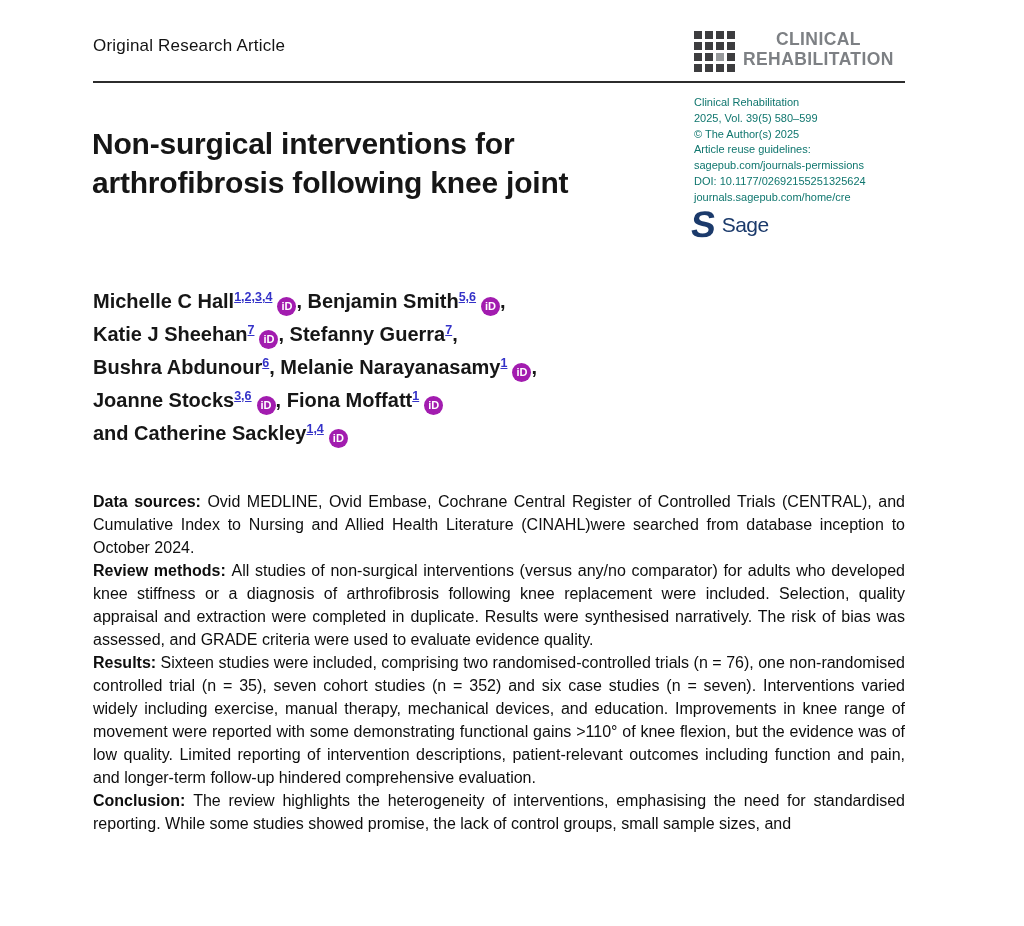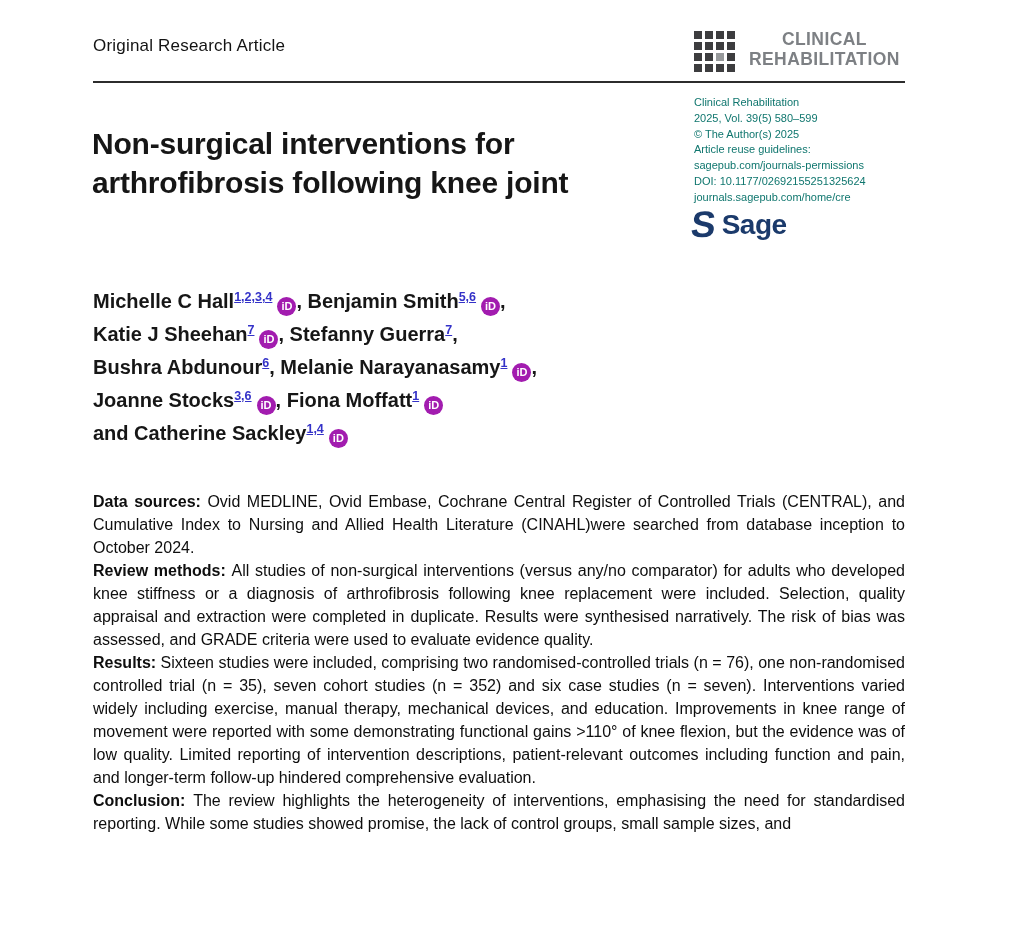--- a/index.html
+++ b/index.html
@@ -12,21 +12,21 @@
   .article-type{
     position:absolute;left:93px;top:36px;
     font-size:17px;letter-spacing:.2px;
   }
   .head-rule{
     position:absolute;left:93px;top:81px;width:812px;height:2px;
     background:#2c2c2c;
   }
   .logo-block{
     position:absolute;left:694px;top:29px;
-    display:flex;align-items:flex-start;gap:14px;
+    display:flex;align-items:flex-start;gap:8px;
   }
   .logo-grid{
     display:grid;grid-template-columns:repeat(4,8px);grid-auto-rows:8px;
     gap:3px;margin-top:2px;
   }
   .sq{width:8px;height:8px;background:#3d3d3f;}
   .sq-light{background:#97999b;}
   .logo-text{
     font-size:17.5px;font-weight:bold;color:#7d8084;line-height:20px;
     letter-spacing:.4px;text-align:center;white-space:nowrap;
@@ -37,21 +37,21 @@
     font-size:11px;line-height:15.8px;color:#0f766e;
   }
   .sage-logo{
     position:absolute;left:691px;top:206px;color:#1b3a6b;
     display:flex;align-items:center;gap:7px;
   }
   .sage-s{
     font-size:37px;font-weight:900;line-height:1;
     transform:skewX(-6deg);letter-spacing:-1px;
   }
-  .sage-name{font-size:28px;font-weight:bold;letter-spacing:-.5px;text-align:center;}
+  .sage-name{font-size:21px;font-weight:normal;letter-spacing:-.5px;text-align:center;}
   
   .title{
     position:absolute;left:92px;top:104px;width:600px;
     font-size:30px;line-height:39px;font-weight:bold;color:#161616;
     letter-spacing:-.2px;
   }
   .authors{
     position:absolute;left:93px;top:283px;width:580px;
     font-size:20px;line-height:29px;font-weight:bold;color:#161616;
   }

